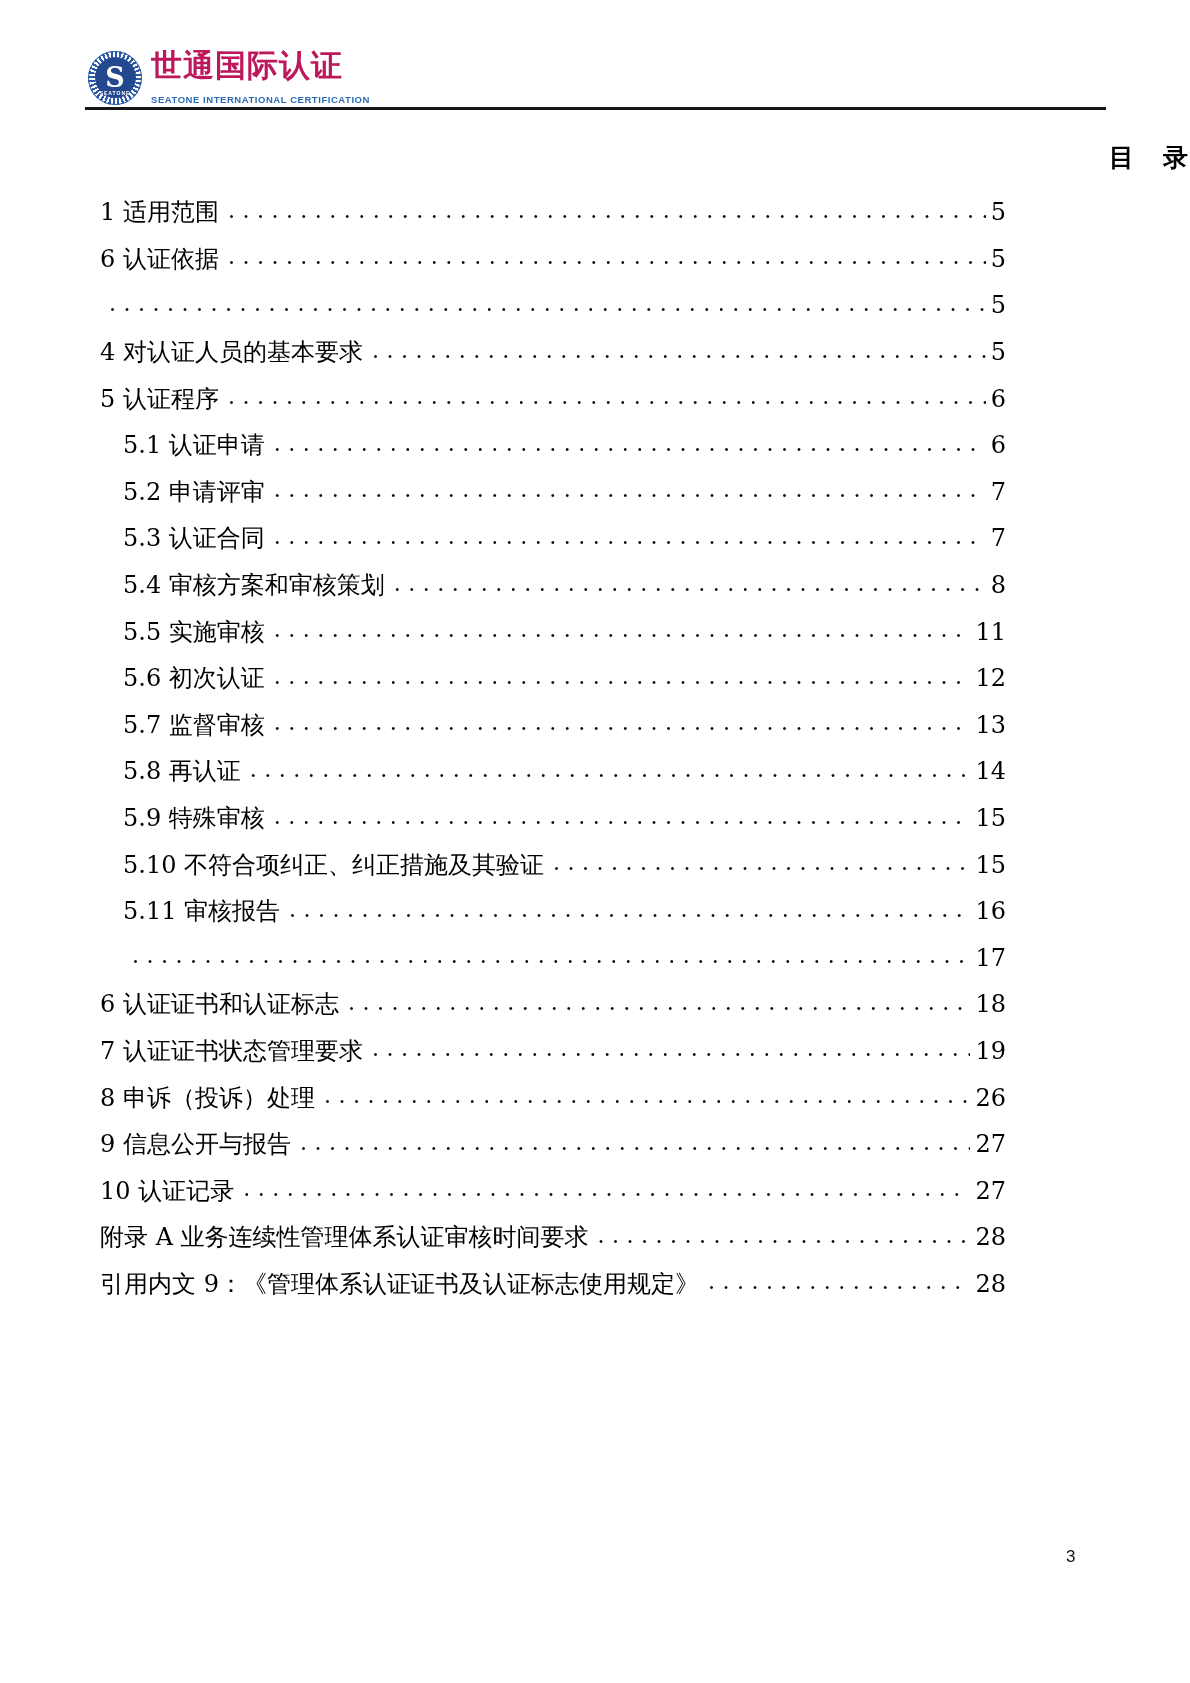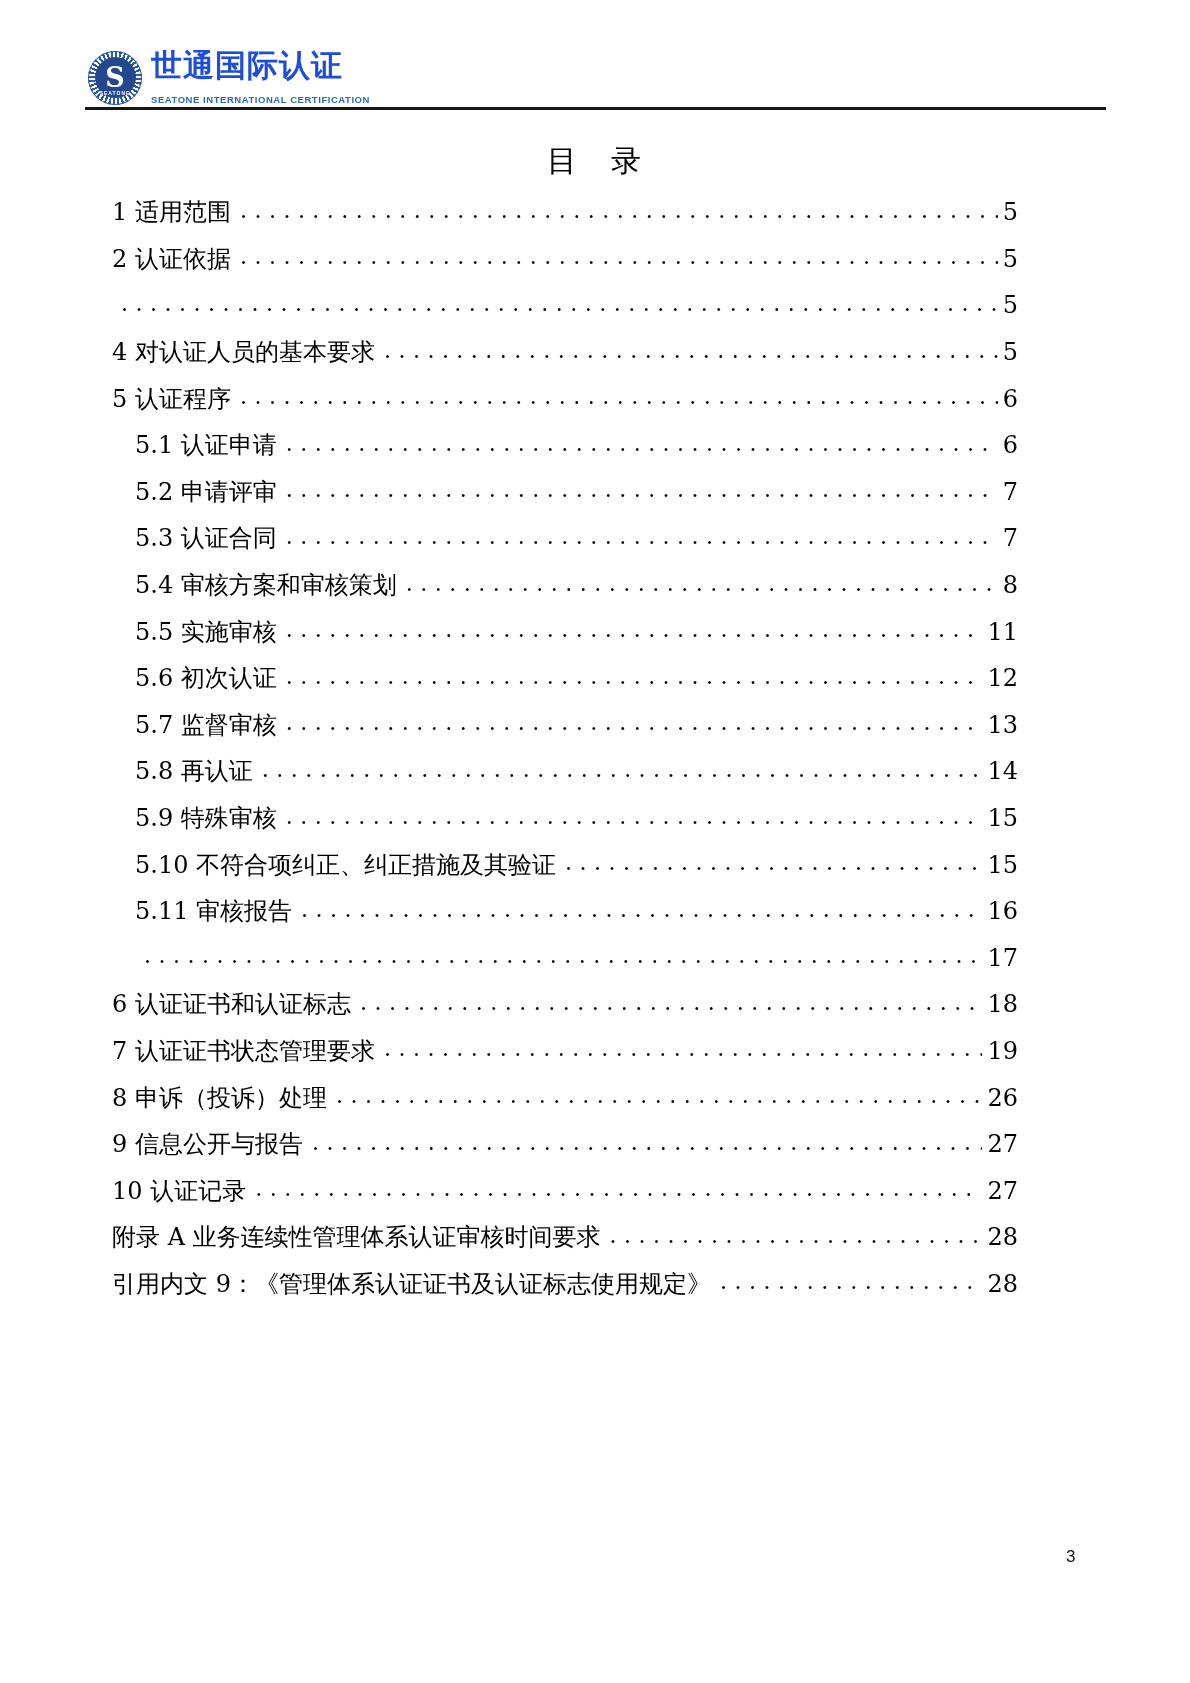--- a/index.html
+++ b/index.html
@@ -36,41 +36,41 @@
     position:absolute;bottom:2px;left:0;width:100%;
     text-align:center;
     font-family:"Liberation Sans",sans-serif;
     font-size:5px;letter-spacing:1px;color:#ffffff;
     text-shadow:0 0 1px #24488e;
   }
   .logo-text{margin-left:9px;}
   .logo-zh{
     font-family:"Liberation Sans",sans-serif;
     font-weight:bold;font-size:31px;line-height:1;
-    color:#1d4ed8;letter-spacing:1px;
+    color:#be185d;letter-spacing:1px;
   }
   .logo-en{
     font-family:"Liberation Sans",sans-serif;
     font-weight:bold;font-size:9.5px;
     color:#2a6ab5;letter-spacing:0.55px;
     margin-top:13px;
   }
   .header-rule{
     position:absolute;top:107px;left:85px;
     width:1021px;height:3px;background:#161616;
   }
   
   .toc-title{
     position:absolute;top:141px;left:0;width:100%;
-    text-align:center;
-    font-size:30px;font-weight:400;
+    text-align:right;
+    font-size:25px;font-weight:700;
     letter-spacing:2px;
   }
   .toc-list{
-    position:absolute;top:189px;left:112px;width:906px;
+    position:absolute;top:189px;left:100px;width:906px;
   }
   .toc-row{
     display:flex;align-items:center;
     height:46.6px;
     font-size:24px;
     white-space:nowrap;
   }
   .toc-row.level-2{padding-left:23px;}
   .toc-label{white-space:nowrap;flex:0 0 auto;}
   .toc-leader{
@@ -107,21 +107,21 @@
 
 <div class="toc-title">目　录</div>
 
 <div class="toc-list" id="toc-list">
     <div class="toc-row level-1">
     <span class="toc-label">1 适用范围</span>
     <span class="toc-leader">............................................................................................................................................................................................................................</span>
     <span class="toc-page">5</span>
   </div>
     <div class="toc-row level-1">
-    <span class="toc-label">2 认证依据</span>
+    <span class="toc-label">6 认证依据</span>
     <span class="toc-leader">............................................................................................................................................................................................................................</span>
     <span class="toc-page">5</span>
   </div>
     <div class="toc-row level-1">
     <span class="toc-leader">............................................................................................................................................................................................................................</span>
     <span class="toc-page">5</span>
   </div>
     <div class="toc-row level-1">
     <span class="toc-label">4 对认证人员的基本要求</span>
     <span class="toc-leader">............................................................................................................................................................................................................................</span>

